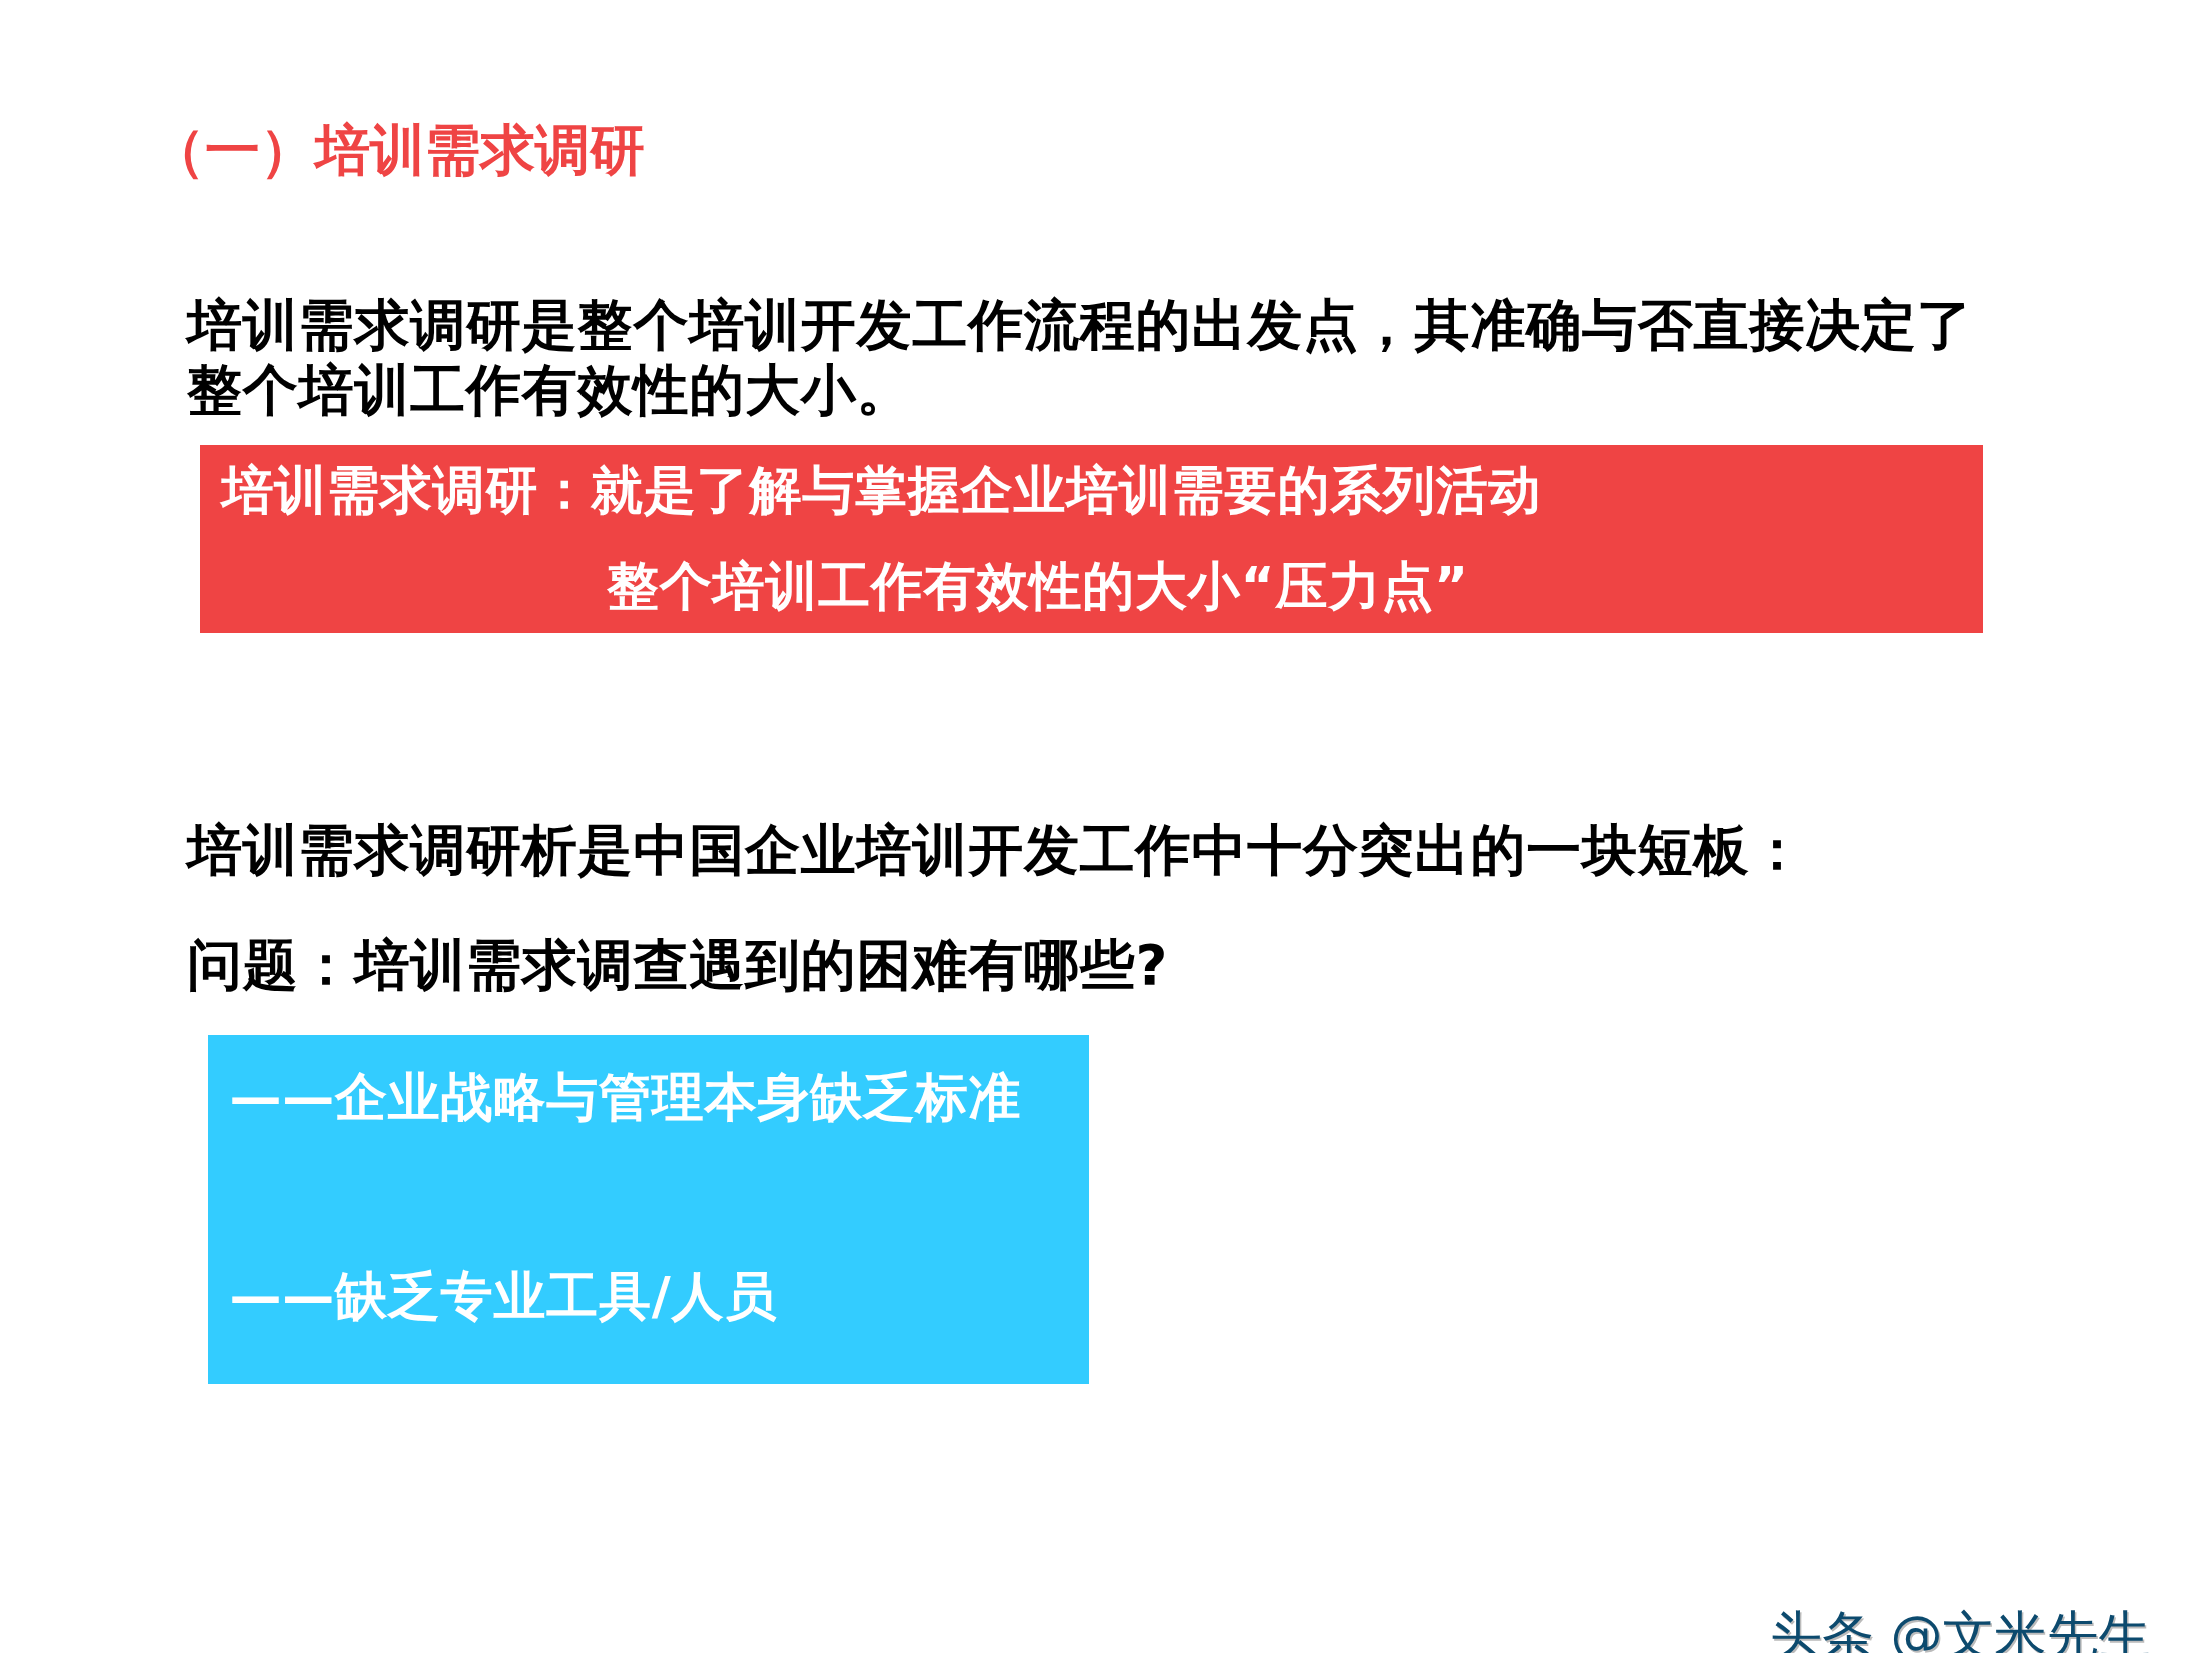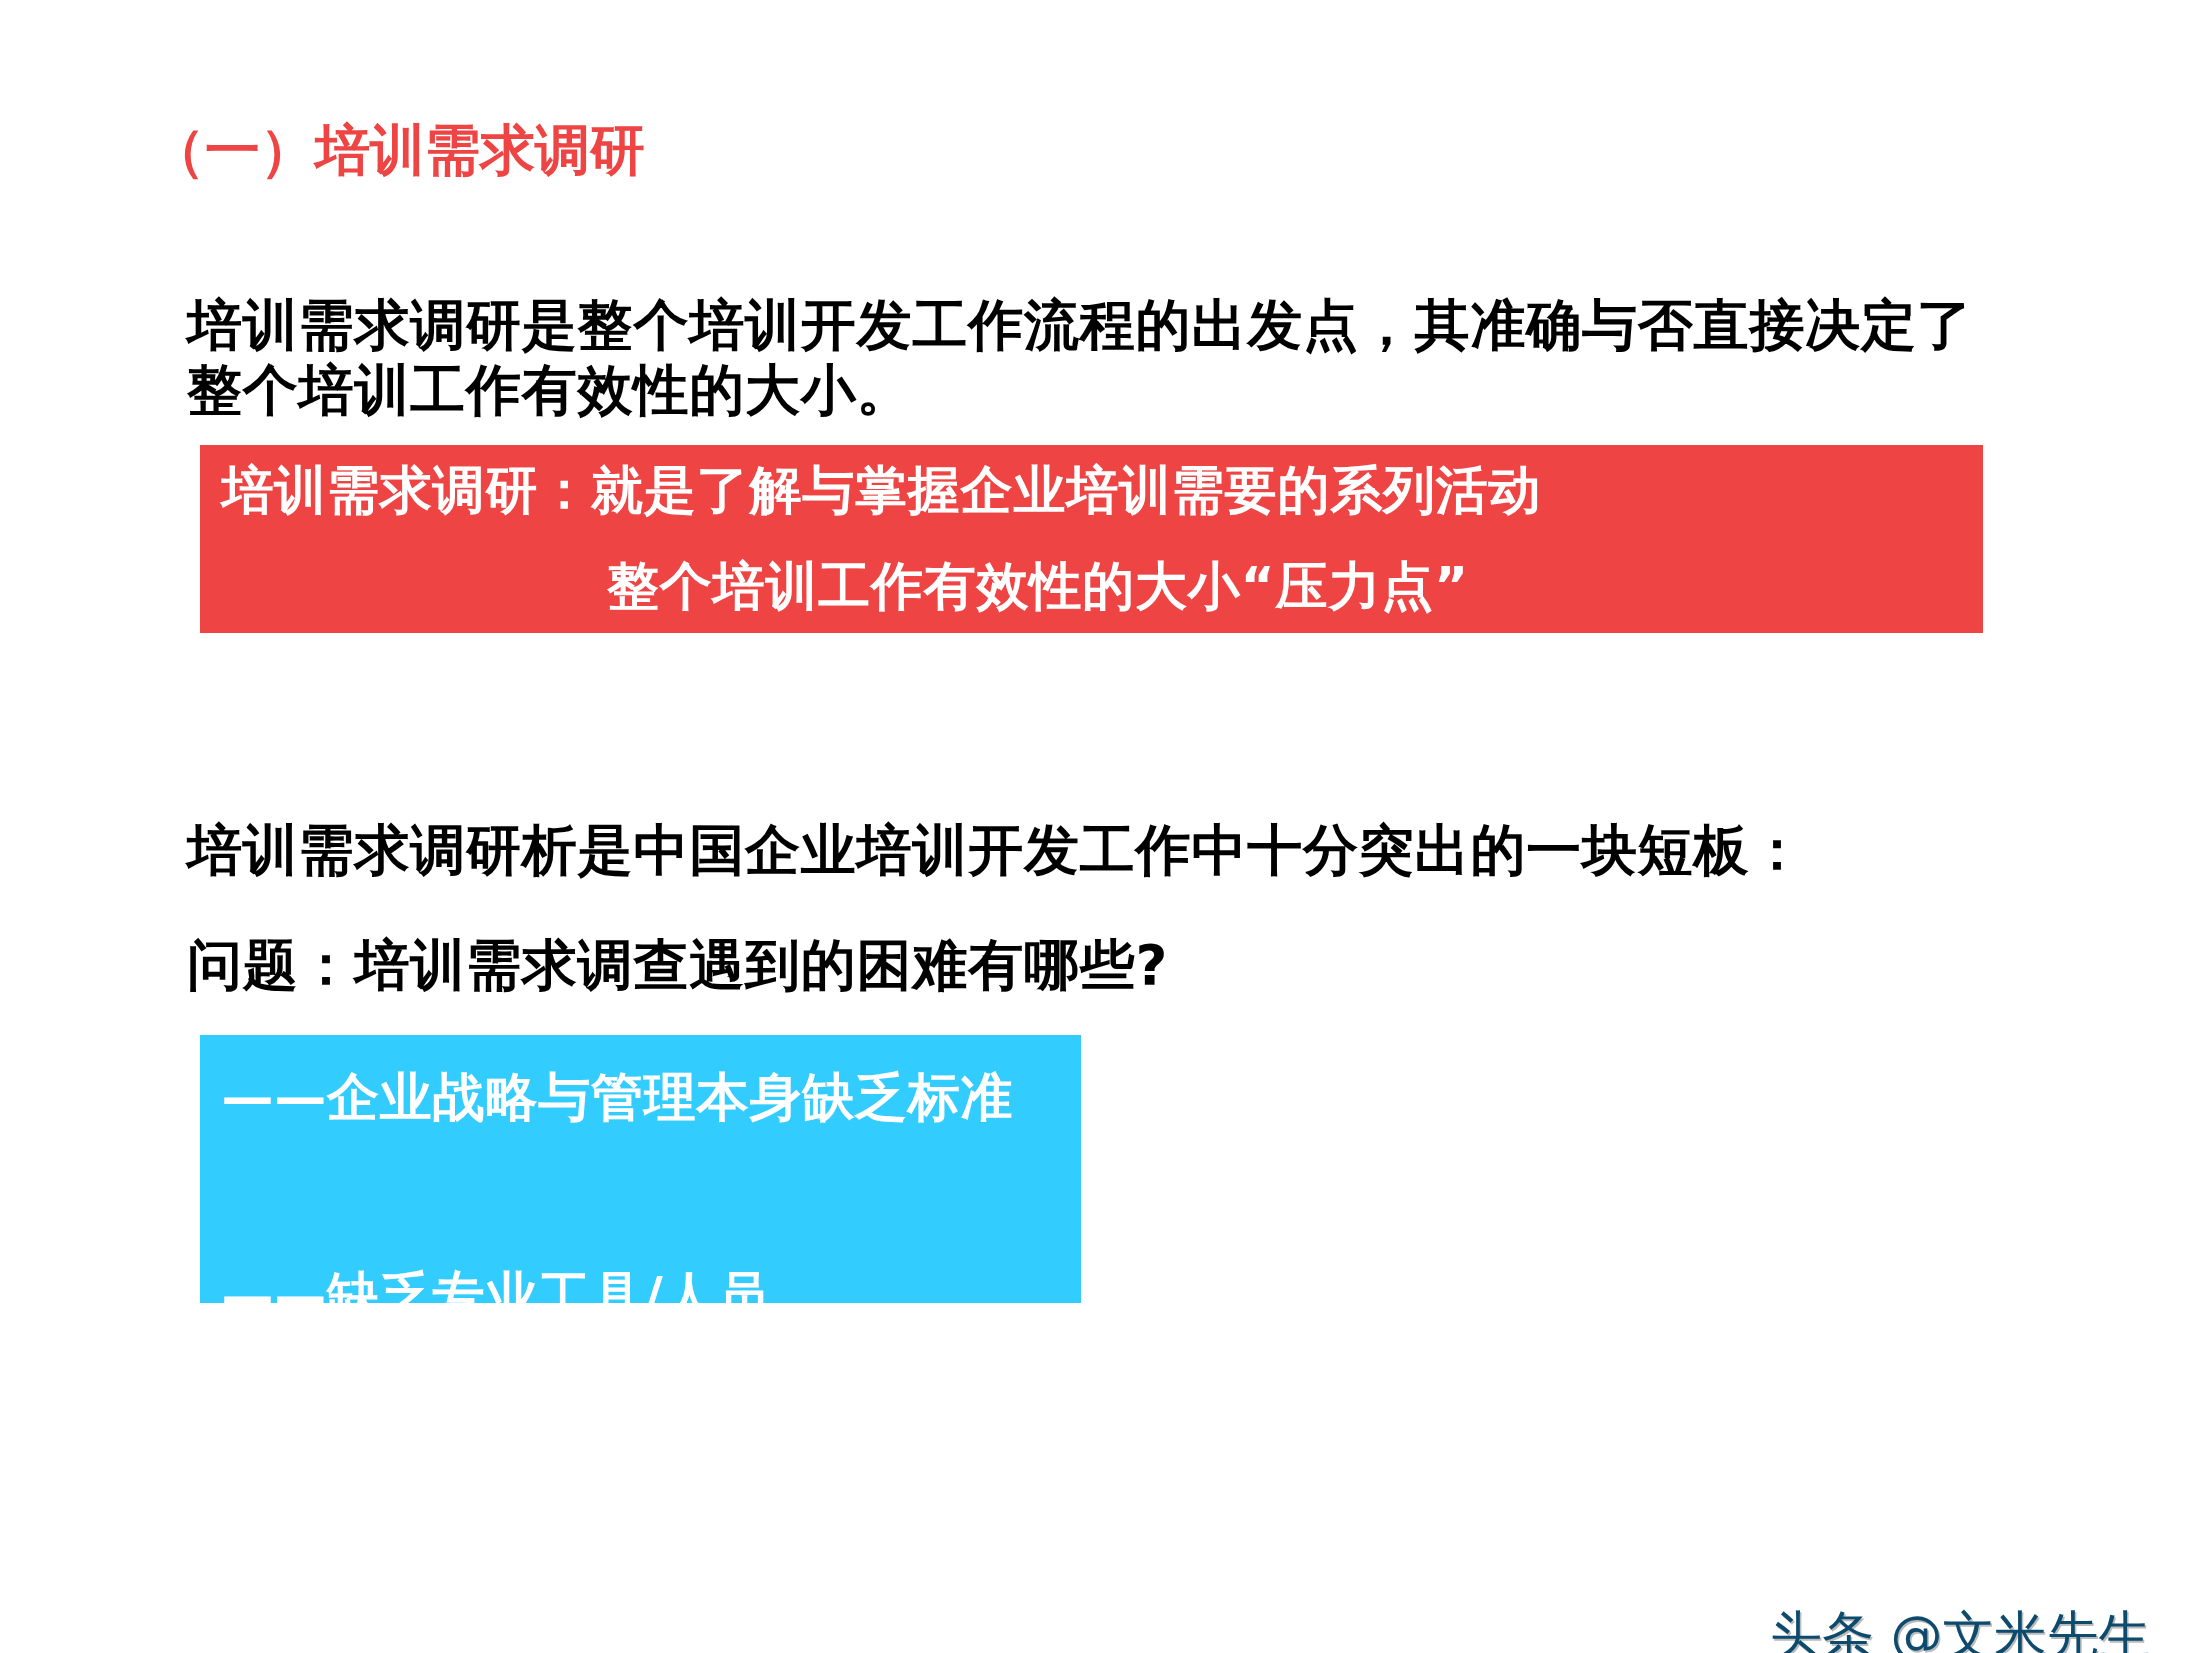--- a/index.html
+++ b/index.html
@@ -18,21 +18,21 @@
     font-size: 55px; font-weight: bold; color: #000000;
     letter-spacing: 0.8px;
   }
   .p1 { left: 187px; top: 245px; line-height: 65px; margin-top: 48px; }
   .p2 { left: 187px; top: 812px; line-height: 77px; }
   .p3 { left: 187px; top: 927px; line-height: 77px; }
   .box {
     position: absolute;
   }
   .box1 { left: 200px; top: 445px; width: 1783px; height: 188px; }
-  .box2 { left: 200px; top: 1035px; width: 881px; height: 268px; }
+  .box2 { left: 208px; top: 1035px; width: 881px; height: 349px; }
   .boxtext {
     position: absolute; color: #ffffff; font-weight: bold;
     font-size: 52px; white-space: nowrap; letter-spacing: 0.8px;
   }
   .b1l1 { left: 21.4px; top: 10.7px; line-height: 69px; }
   .b1l2 { left: 407px; top: 107px; line-height: 69px; }
   .b2l { left: 21.4px; line-height: 69px; }
   .b2l1 { top: 27.6px; }
   .b2l2 { top: 127px; }
   .b2l3 { top: 227px; }

